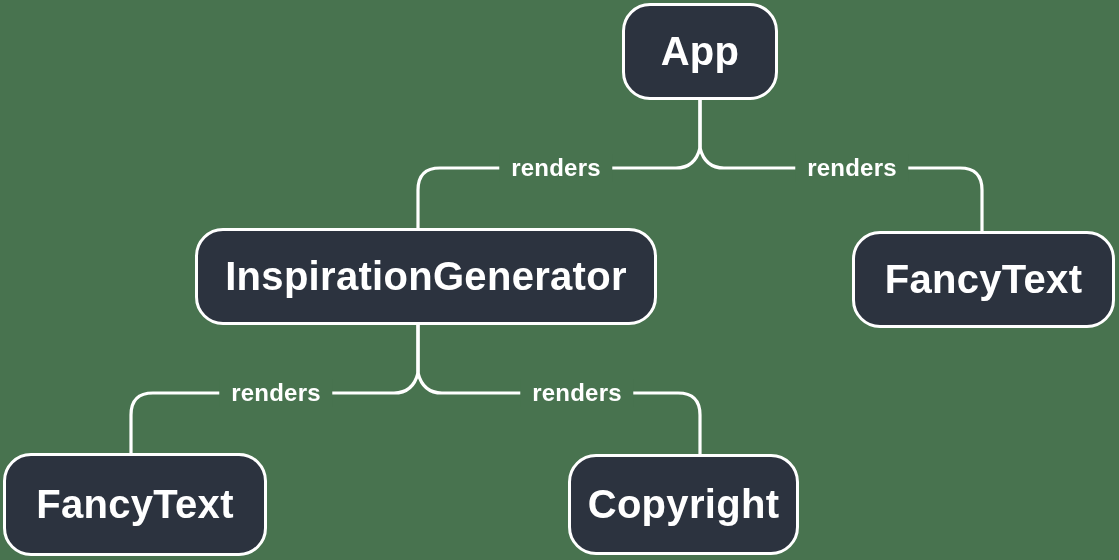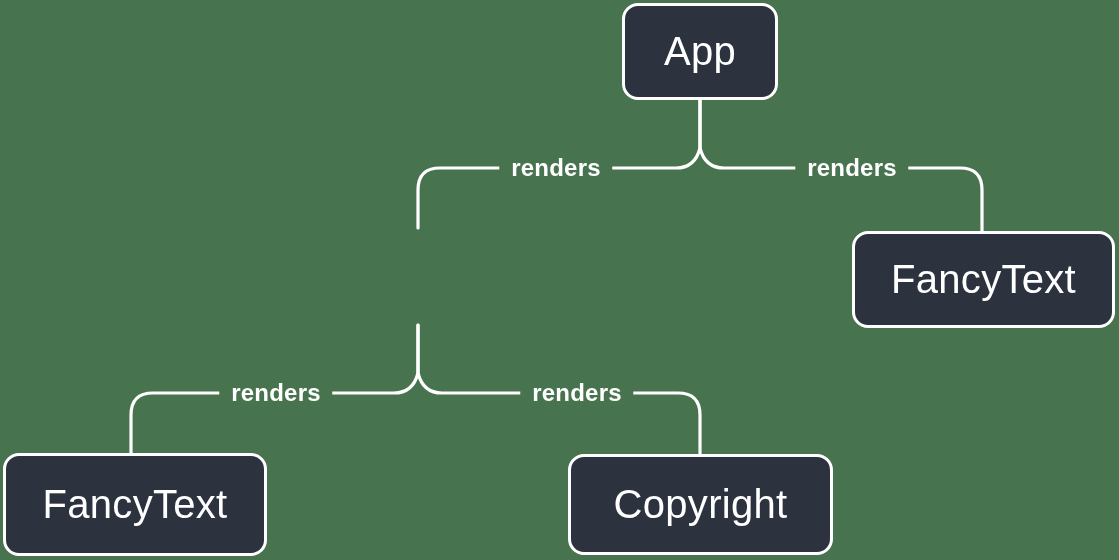--- a/index.html
+++ b/index.html
@@ -23,27 +23,27 @@
   svg.edges path {
     fill: none;
     stroke: var(--line);
     stroke-width: 3.2;
     stroke-linecap: round;
   }
   .node {
     position: absolute;
     background: var(--node-fill);
     border: 3px solid var(--line);
-    border-radius: 16px;
+    border-radius: 28px;
     display: flex;
     align-items: center;
     justify-content: center;
     color: var(--text);
     font-size: 40px;
-    font-weight: 400;
+    font-weight: 700;
     letter-spacing: 0.3px;
     white-space: nowrap;
   }
   .edge-label {
     position: absolute;
     transform: translate(-50%, -50%);
     background: var(--background);
     color: var(--text);
     font-size: 24px;
     font-weight: 600;
@@ -62,30 +62,33 @@
     <path d="M 418 228 L 418 190 Q 418 168 440 168 L 676 168 Q 695 168 700 148 L 700 100"></path>
     <path d="M 982 231 L 982 190 Q 982 168 960 168 L 724 168 Q 705 168 700 148 L 700 100"></path>
     <path d="M 131 453 L 131 415 Q 131 393 153 393 L 394 393 Q 413 393 418 373 L 418 325"></path>
     <path d="M 700 454 L 700 415 Q 700 393 678 393 L 442 393 Q 423 393 418 373 L 418 325"></path>
   </svg>
 
   <div class="node" style="left:622px; top:3px; width:156px; height:97px;">
     <span>App</span>
   </div>
 
+  <div class="node" style="left:195px; top:228px; width:462px; height:97px;">
+    <span>InspirationGenerator</span>
+  </div>
 
   <div class="node" style="left:852px; top:231px; width:263px; height:97px;">
     <span>FancyText</span>
   </div>
 
   <div class="node" style="left:3px; top:453px; width:264px; height:103px;">
     <span>FancyText</span>
   </div>
 
-  <div class="node" style="left:568px; top:454px; width:265px; height:101px;">
+  <div class="node" style="left:568px; top:454px; width:231px; height:101px;">
     <span>Copyright</span>
   </div>
 
   <span class="edge-label" style="left:556px; top:168px;">renders</span>
 
   <span class="edge-label" style="left:852px; top:168px;">renders</span>
 
   <span class="edge-label" style="left:276px; top:393px;">renders</span>
 
   <span class="edge-label" style="left:577px; top:393px;">renders</span>

